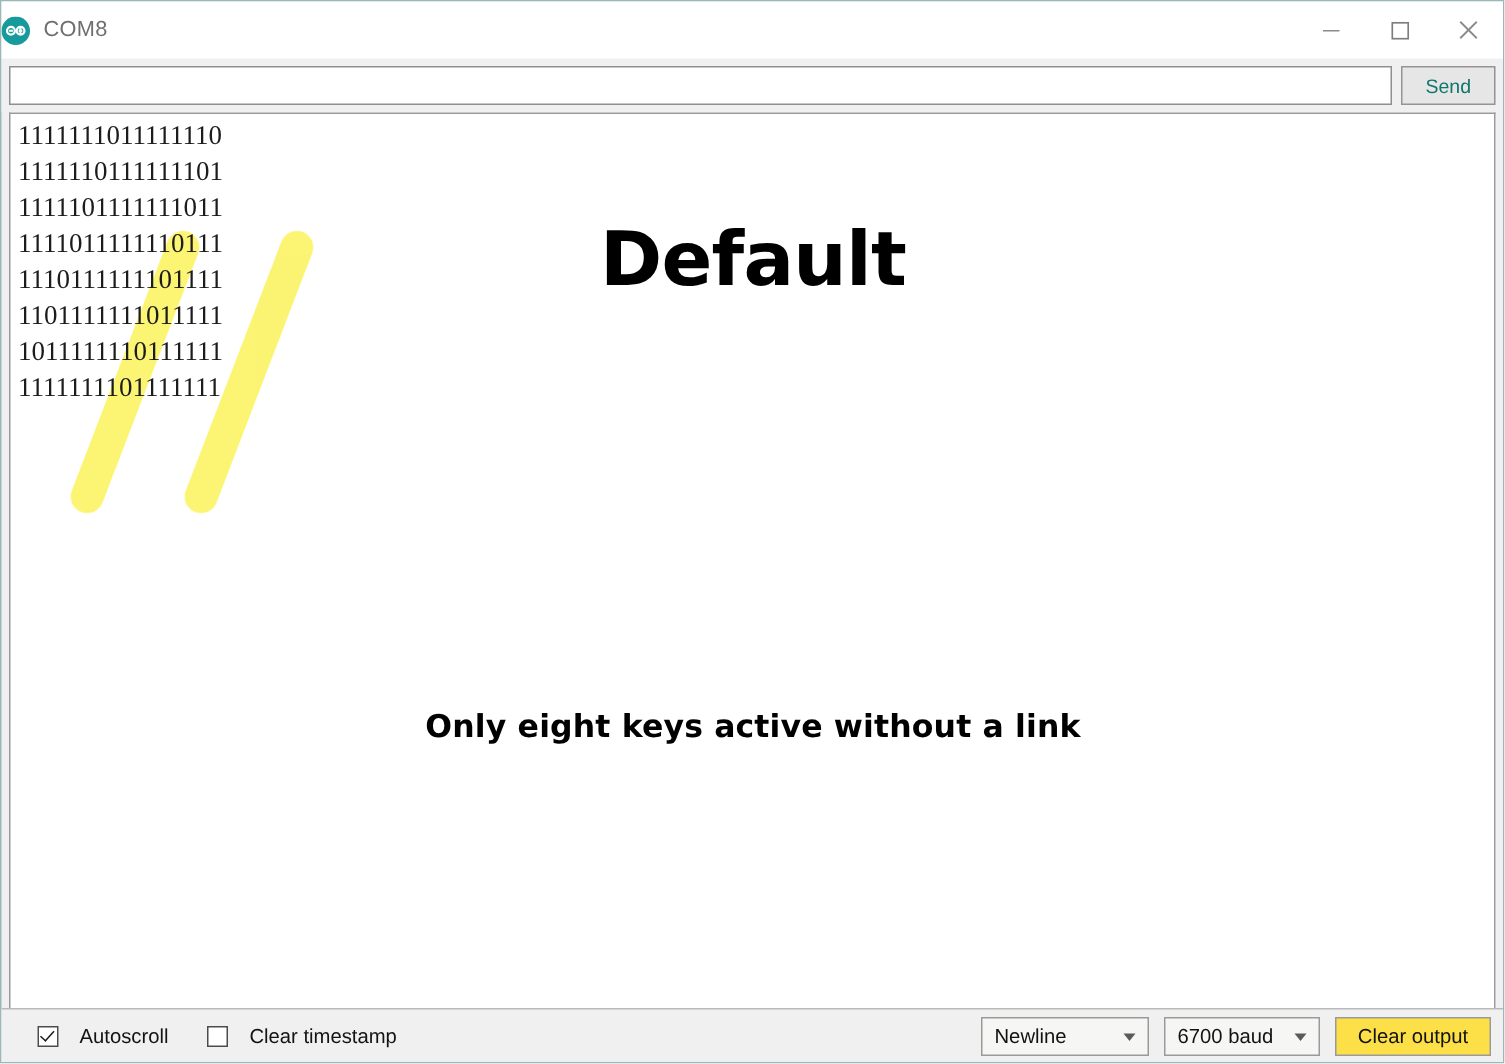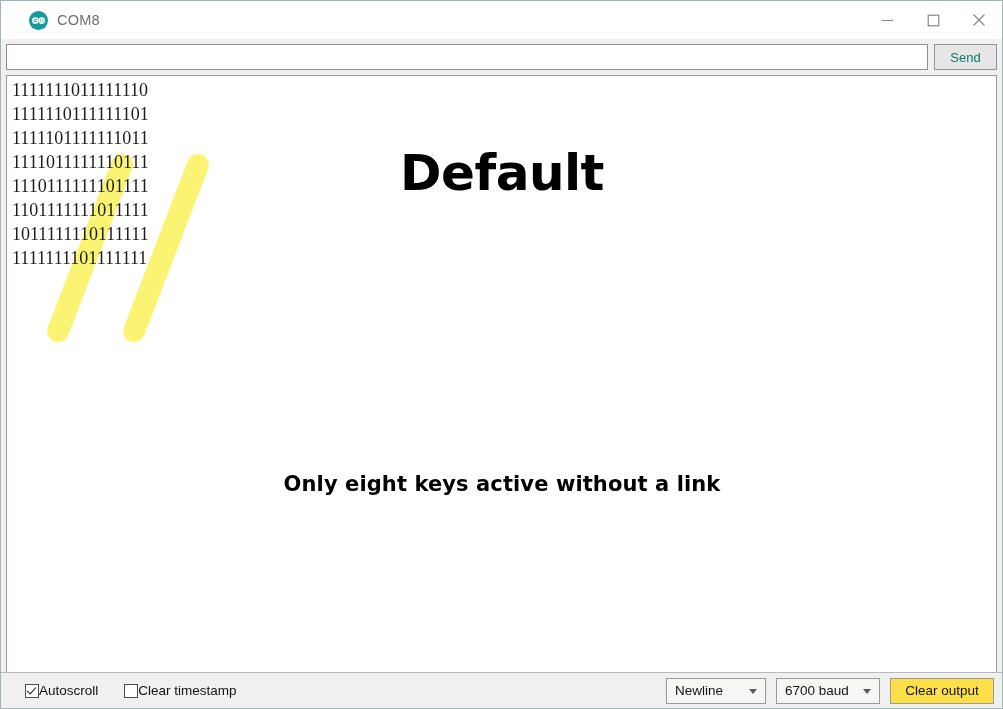--- a/index.html
+++ b/index.html
@@ -32,23 +32,21 @@
     height: 38px;
     background: #ffffff;
     display: flex;
     align-items: center;
     flex: 0 0 auto;
     position: relative;
   }
   .title-left {
     display: flex;
     align-items: center;
-    padding-left: 10px;
     gap: 9px;
-    margin-left: 18px;
   }
   .arduino-icon {
     width: 19px;
     height: 19px;
     flex: 0 0 auto;
   }
   .title-text {
     font-size: 14.5px;
     color: #6f6f6f;
     letter-spacing: 0.2px;
@@ -195,21 +193,21 @@
     border-top: 1px solid #b9b9b9;
     display: flex;
     align-items: center;
     padding: 0 8px;
     box-sizing: border-box;
     gap: 10px;
   }
   .chk-group {
     display: flex;
     align-items: center;
-    gap: 0;
+    gap: 14px;
     cursor: default;
     padding-left: 16px;
   }
   .chkbox {
     width: 14px;
     height: 14px;
     box-sizing: border-box;
     background: #ffffff;
     border: 1px solid #4c4c4c;
     position: relative;
@@ -238,21 +236,21 @@
     background: #f6f6f4;
     border: 1px solid #9a9a9a;
     display: flex;
     align-items: center;
     padding: 0 24px 0 8px;
     font-size: 13.5px;
     color: #131313;
     cursor: default;
     white-space: nowrap;
   }
-  .sel-newline { width: 100px; }
+  .sel-newline { width: 112px; }
   .sel-baud { width: 104px; }
   .caret {
     position: absolute;
     right: 8px;
     top: 50%;
     margin-top: -2px;
     width: 0; height: 0;
     border-left: 4.5px solid transparent;
     border-right: 4.5px solid transparent;
     border-top: 5px solid #5a5a5a;

